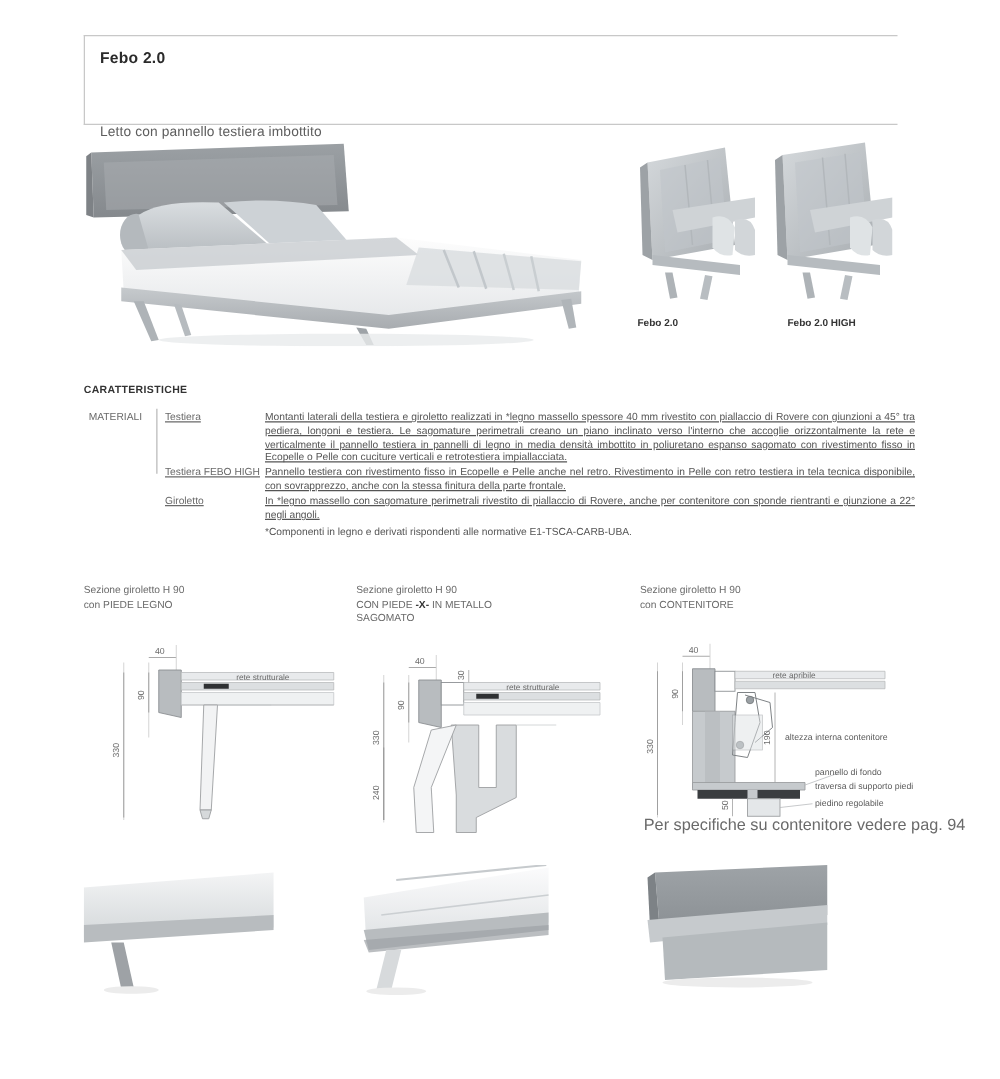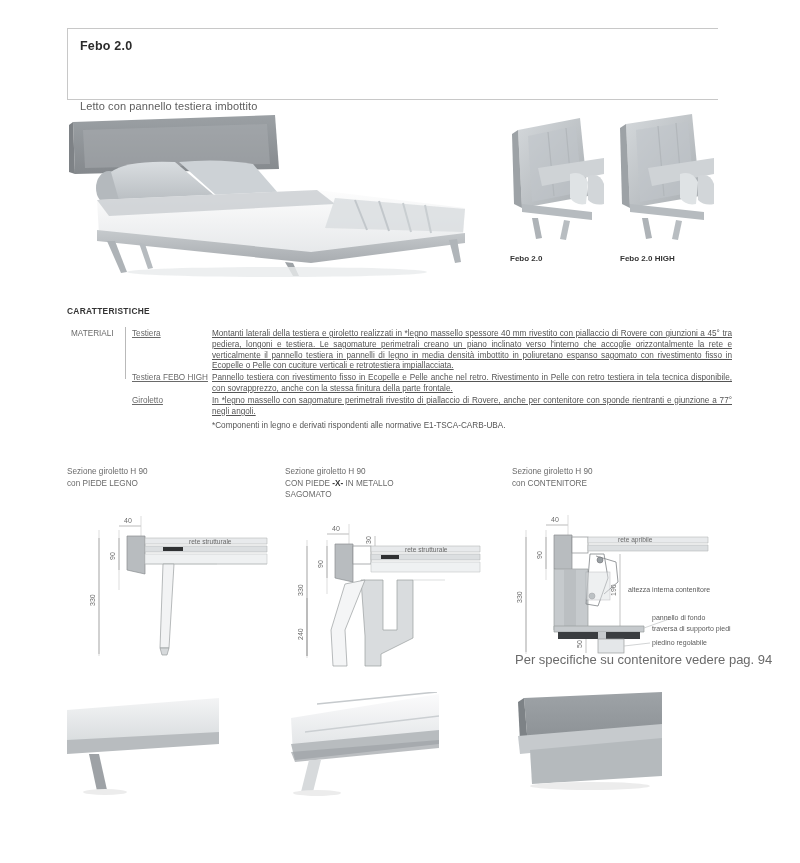--- a/index.html
+++ b/index.html
@@ -36,21 +36,21 @@
   
   .thumbs { position: absolute; left: 508px; top: 112px; width: 212px; height: 165px; }
   .thumb { position: absolute; top: 0; width: 96px; height: 135px; }
   .thumb.t0 { left: 0; }
   .thumb.t1 { left: 110px; }
   .thumb-label {
     position: absolute; top: 142px; font-size: 8px; font-weight: bold; color: #333;
     white-space: nowrap;
   }
   .thumb.t0 .thumb-label { left: 2px; }
-  .thumb.t1 .thumb-label { left: 2px; }
+  .thumb.t1 .thumb-label { left: 12px; }
 
   
   .char { position: absolute; left: 67px; top: 306px; width: 665px; }
   .char-title { font-size: 8.4px; font-weight: bold; color: #333; letter-spacing: .3px; }
   .char-body { position: relative; margin-top: 13px; }
   .char-matlabel {
     position: absolute; left: 4px; top: 0; width: 52px;
     font-size: 8.2px; color: #6a6a6a;
   }
   .char-rule {
@@ -216,21 +216,21 @@
         <div class="char-row">
           <div class="char-key">Testiera</div>
           <div class="char-val">Montanti laterali della testiera e giroletto realizzati in *legno massello spessore 40 mm rivestito con piallaccio di Rovere con giunzioni a 45° tra pediera, longoni e testiera. Le sagomature perimetrali creano un piano inclinato verso l'interno che accoglie orizzontalmente la rete e verticalmente il pannello testiera in pannelli di legno in media densità imbottito in poliuretano espanso sagomato con rivestimento fisso in Ecopelle o Pelle con cuciture verticali e retrotestiera impiallacciata.</div>
         </div>
         <div class="char-row">
           <div class="char-key">Testiera FEBO HIGH</div>
           <div class="char-val">Pannello testiera con rivestimento fisso in Ecopelle e Pelle anche nel retro. Rivestimento in Pelle con retro testiera in tela tecnica disponibile, con sovrapprezzo, anche con la stessa finitura della parte frontale.</div>
         </div>
         <div class="char-row">
           <div class="char-key">Giroletto</div>
-          <div class="char-val">In *legno massello con sagomature perimetrali rivestito di piallaccio di Rovere, anche per contenitore con sponde rientranti e giunzione a 77° negli angoli.</div>
+          <div class="char-val">In *legno massello con sagomature perimetrali rivestito di piallaccio di Rovere, anche per contenitore con sponde rientranti e giunzione a 22° negli angoli.</div>
         </div>
       </div>
       <div class="char-note">*Componenti in legno e derivati rispondenti alle normative E1-TSCA-CARB-UBA.</div>
     </div>
   </div>
 
   <div class="tech">
 
     <div class="tech-col c0">
       <div class="tech-head">Sezione giroletto H 90

